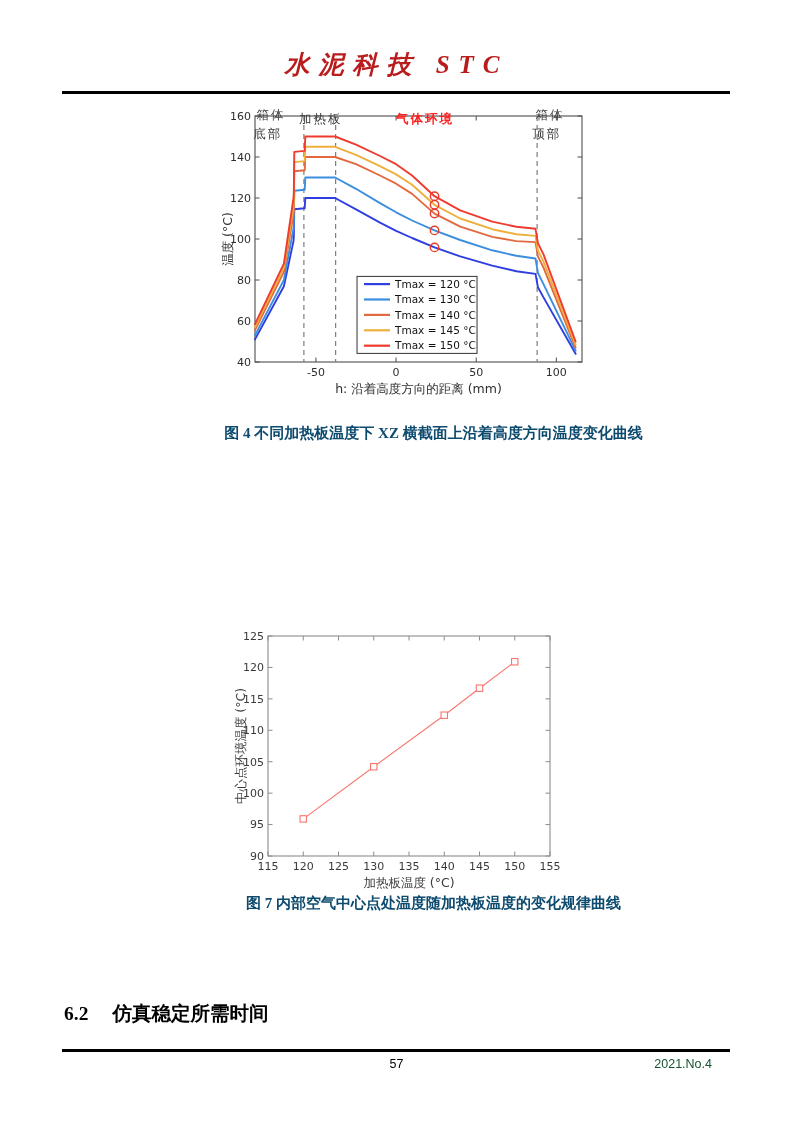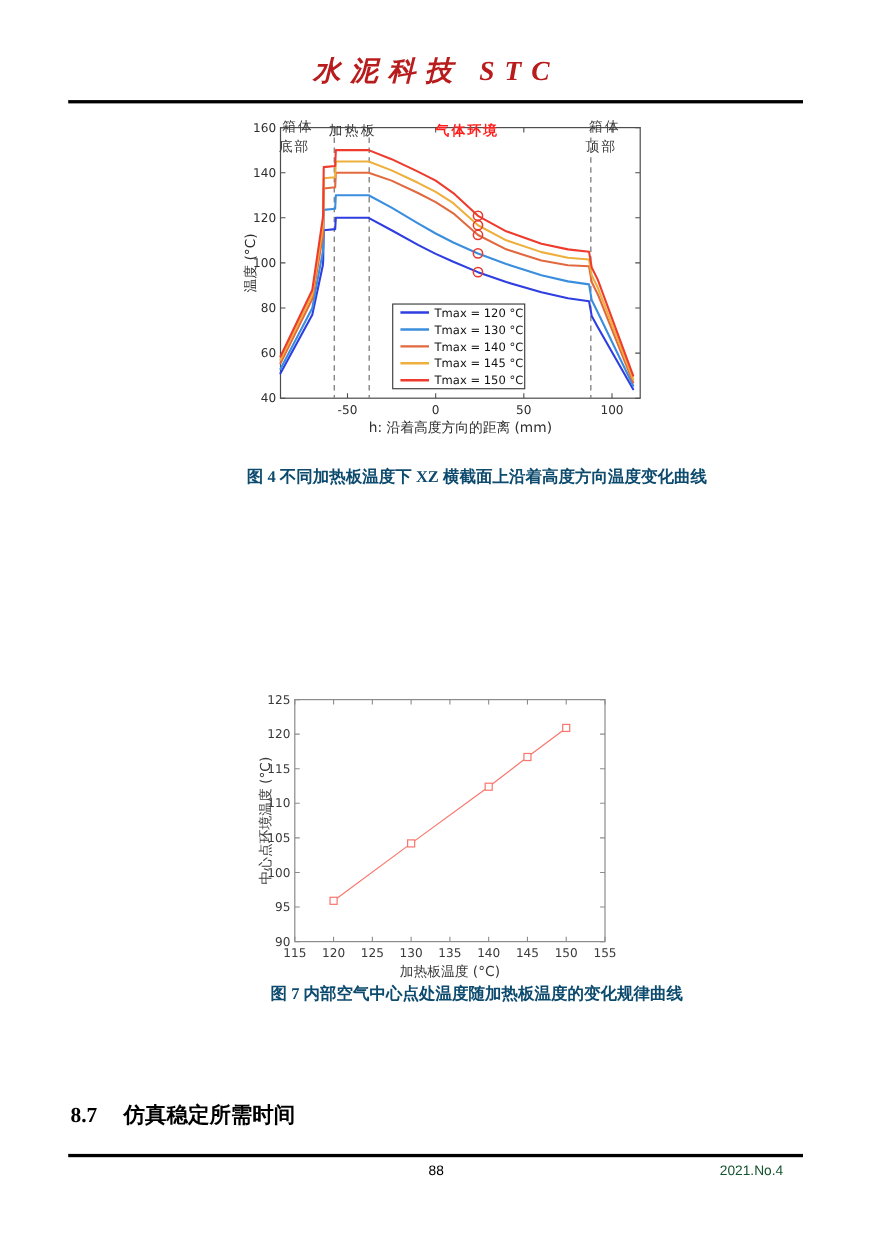--- a/index.html
+++ b/index.html
@@ -175,19 +175,19 @@
         <rect x="70.05" y="187.7142857142857" width="6.4" height="6.4" fill="#ffffff" stroke="#f9766e" stroke-width="1.1"></rect>
         <rect x="140.55" y="135.54285714285714" width="6.4" height="6.4" fill="#ffffff" stroke="#f9766e" stroke-width="1.1"></rect>
         <rect x="211.05" y="83.99999999999996" width="6.4" height="6.4" fill="#ffffff" stroke="#f9766e" stroke-width="1.1"></rect>
         <rect x="246.3" y="56.971428571428554" width="6.4" height="6.4" fill="#ffffff" stroke="#f9766e" stroke-width="1.1"></rect>
         <rect x="281.55" y="30.571428571428537" width="6.4" height="6.4" fill="#ffffff" stroke="#f9766e" stroke-width="1.1"></rect>
       </svg>
   </div>
   <div class="caption" id="cap5">图 7 内部空气中心点处温度随加热板温度的变化规律曲线</div>
 
 
-  <h2 class="section-heading"><span class="section-number">8.7</span><span class="section-title">仿真稳定所需时间</span></h2>
+  <h2 class="section-heading"><span class="section-number">6.2</span><span class="section-title">仿真稳定所需时间</span></h2>
 
   <div class="footer-rule"></div>
-  <div class="page-number">88</div>
+  <div class="page-number">57</div>
   <div class="issue-label">2021.No.4</div>
 
 </div>
 
 </body></html>

